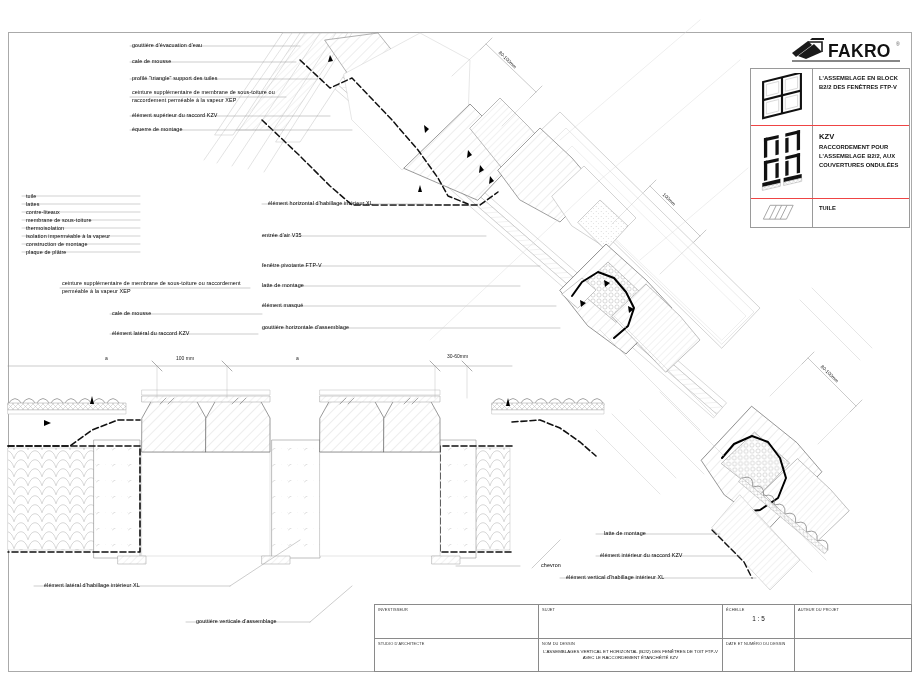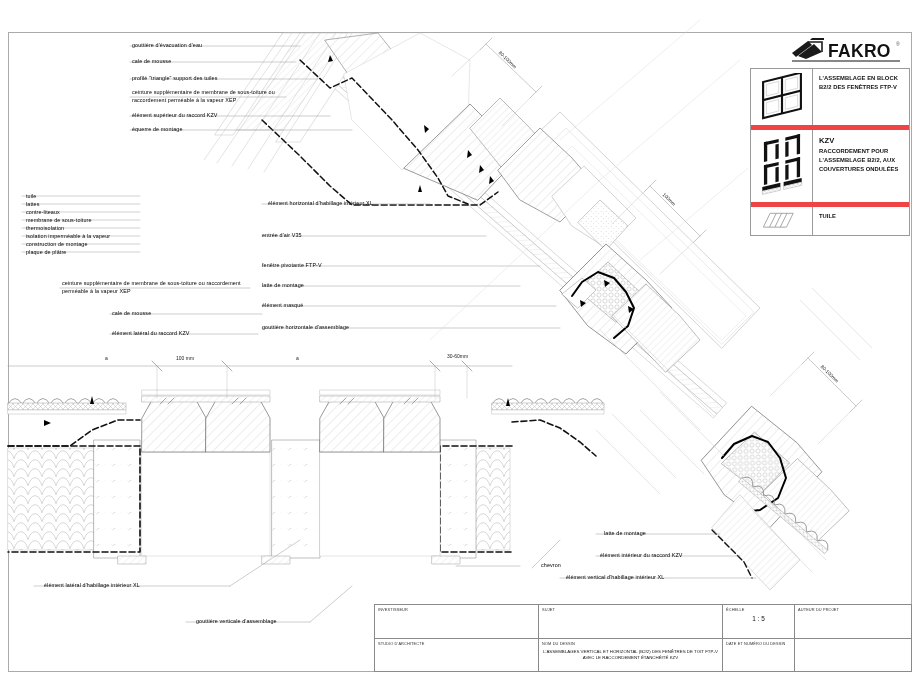--- a/index.html
+++ b/index.html
@@ -8,21 +8,21 @@
   #sheet{position:relative;width:920px;height:690px;background:#fff;}
   .frame{position:absolute;left:8px;top:32px;width:904px;height:640px;border:1px solid #aaa;box-sizing:border-box;}
   svg{position:absolute;left:0;top:0;width:920px;height:690px;}
   .lbl{position:absolute;font-size:5.4px;line-height:1.55;white-space:nowrap;color:#000;letter-spacing:.02em;}
   .lbl.w{white-space:normal;}
   .dim{position:absolute;font-size:5px;color:#222;white-space:nowrap;}
   .dimrot{position:absolute;font-size:4.8px;color:#222;white-space:nowrap;
           transform-origin:0 0;}
   
   #keybox{position:absolute;left:750px;top:68px;width:160px;border:1px solid #9a9a9a;box-sizing:border-box;background:#fff;}
-  .keyrow{display:flex;border-bottom:5px solid #ef4444;box-sizing:border-box;}
+  .keyrow{display:flex;border-bottom:1px solid #ef4444;box-sizing:border-box;}
   .keyrow:last-child{border-bottom:none;}
   .keyicon{width:62px;flex:0 0 62px;border-right:1px solid #9a9a9a;box-sizing:border-box;
            display:flex;align-items:center;justify-content:center;padding:4px 1px;}
   .keytxt{flex:1;padding:5px 4px 5px 6px;font-size:5.8px;font-weight:bold;line-height:1.5;
           letter-spacing:.01em;}
   .keytxt.big{font-size:5.8px;}
   .keytxt .hd{font-size:7.6px;display:block;margin-bottom:1px;}
   
   #logo{position:absolute;left:788px;top:36px;width:116px;height:26px;}
   

